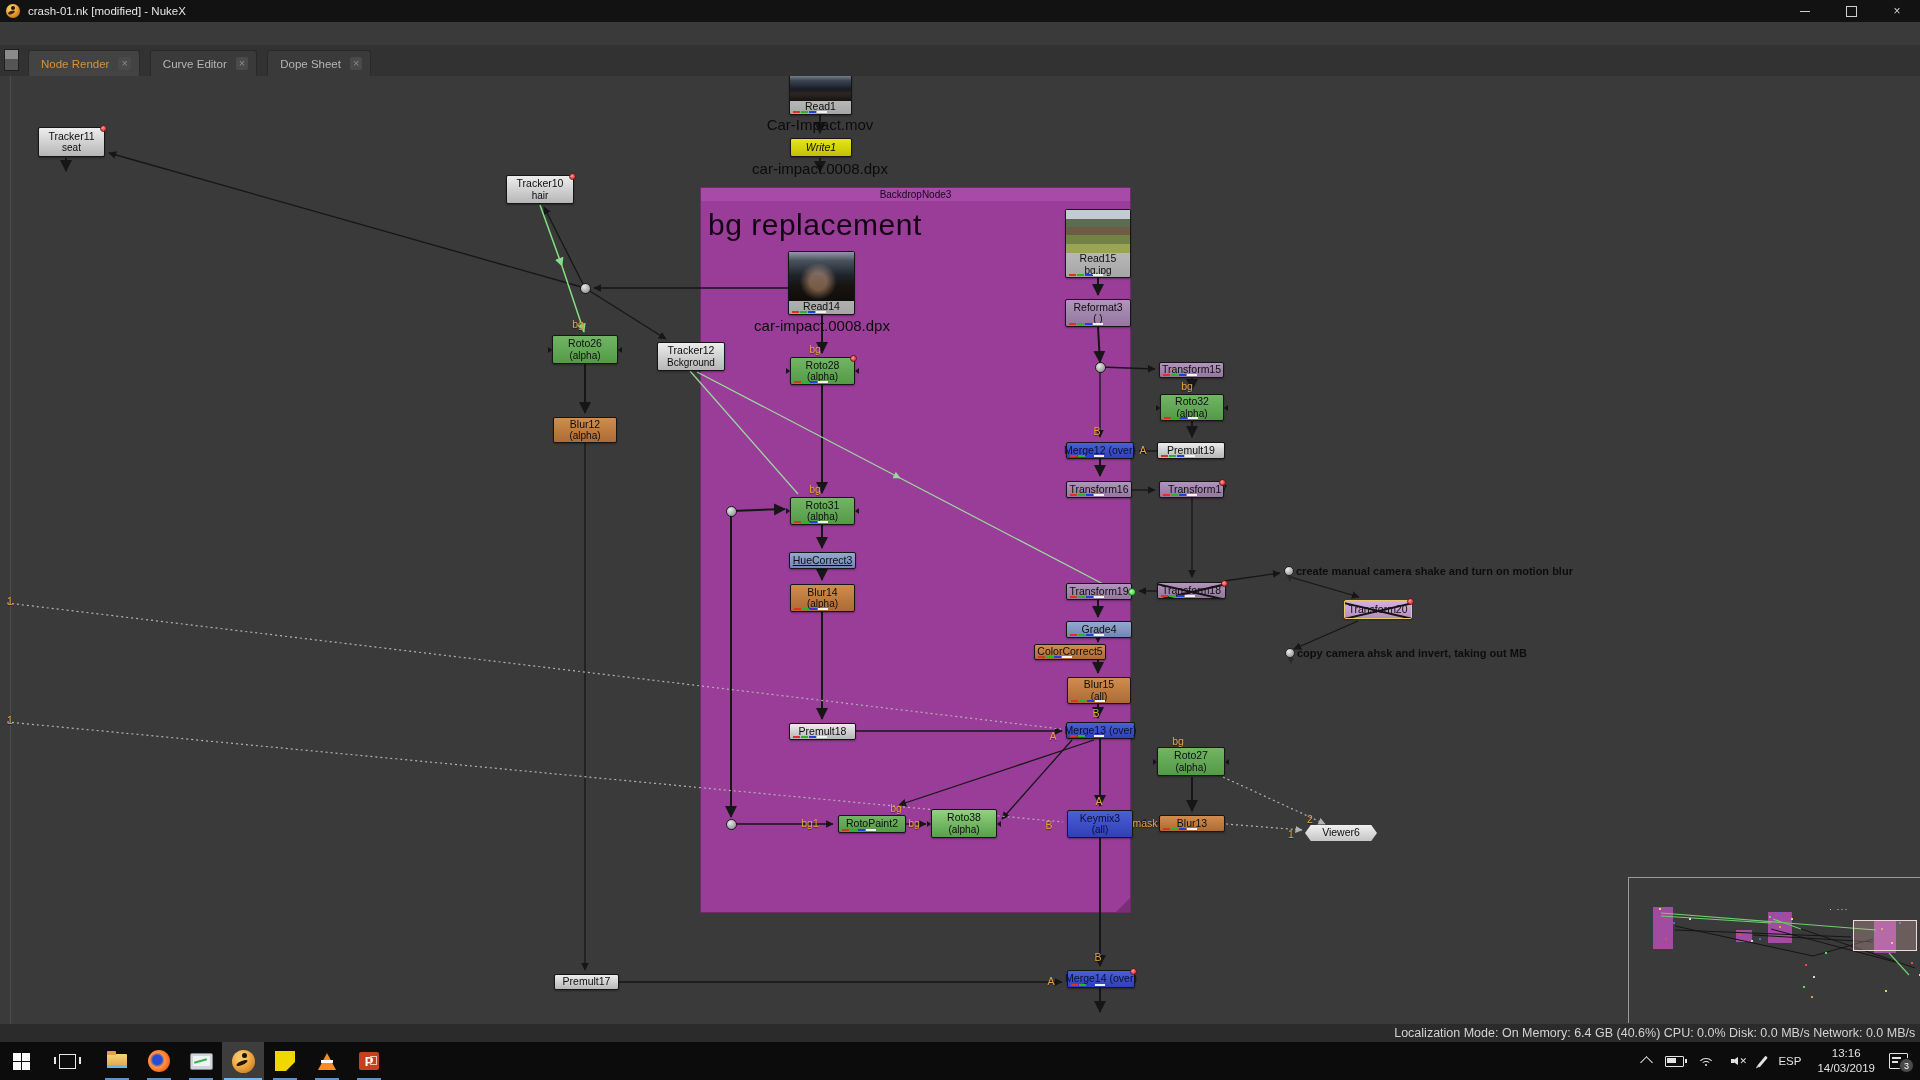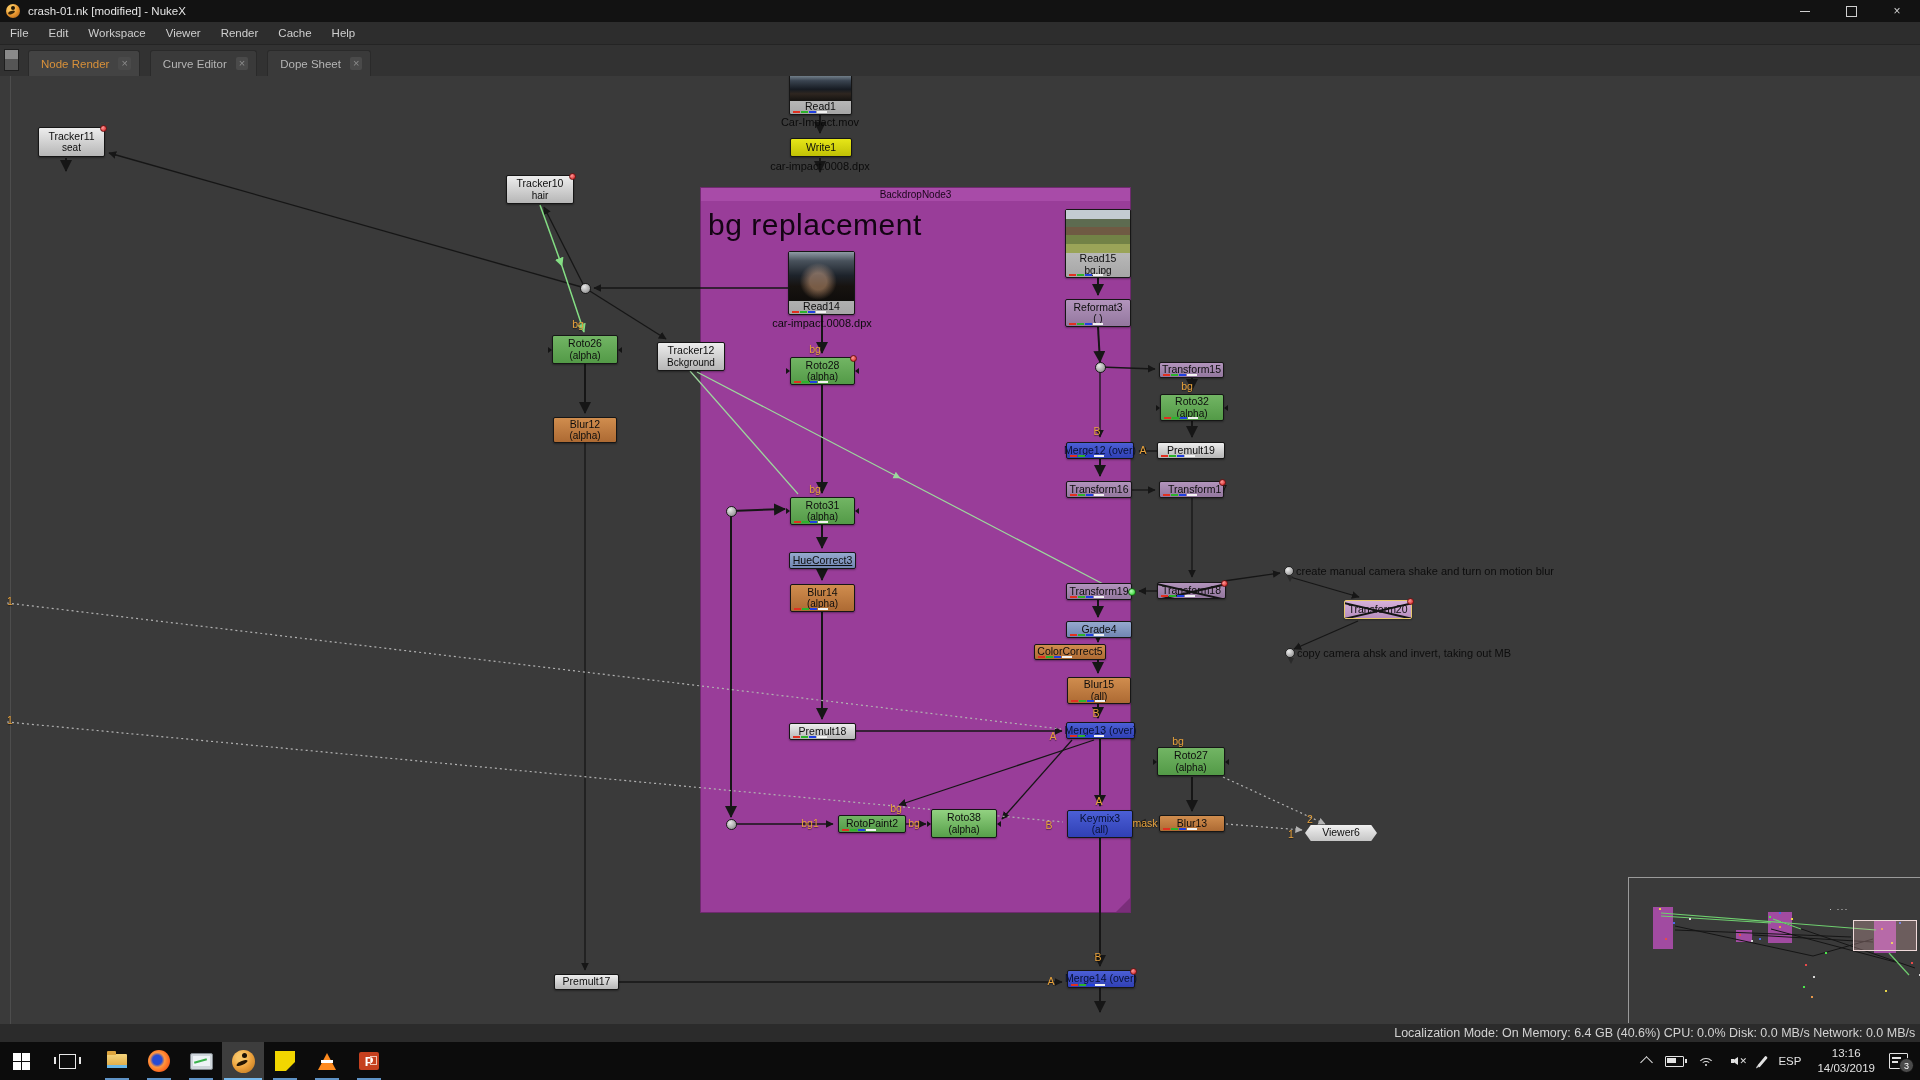--- a/index.html
+++ b/index.html
@@ -46,21 +46,21 @@
     align-items:center;justify-content:center;font-size:10.5px;line-height:1.12;color:#0d0d0d;
     box-shadow:0 1px 2px rgba(0,0,0,.35);text-align:center;}
   .t-gray{background:linear-gradient(#ededed,#b6b6b6);}
   .t-green{background:linear-gradient(#72b564,#539a47);}
   .t-green2{background:linear-gradient(#92d181,#57a04a);}
   .t-orange{background:linear-gradient(#d08d4e,#ad6a33);}
   .t-blue{background:linear-gradient(#4b5fd6,#3040b5);color:#071033;}
   .t-steel{background:linear-gradient(#95a9ce,#7186b2);}
   .t-mauve{background:linear-gradient(#b294bc,#93779e);}
   .t-mauve-sel{background:linear-gradient(#d6b1da,#b78ebe);border:1px solid #e8c86a;}
-  .t-write{background:linear-gradient(#e6e618,#c1c105);}
+  .t-write{background:linear-gradient(#e6e618,#c1c105);font-style:italic;}
   .t-read{background:linear-gradient(#d8d8d8,#a6a6a6);padding:0;justify-content:flex-start;}
   .t-viewer{background:linear-gradient(#f0f0f0,#c5c5c5);clip-path:polygon(8% 0,92% 0,100% 50%,92% 100%,8% 100%,0 50%);border:none;}
   .node .thumb{width:100%;}
   .node .nm{white-space:nowrap;}
   .node .sub{white-space:nowrap;font-size:10px;}
   .u .nm{text-decoration:underline;}
   .thumb-car{background:linear-gradient(180deg,#7d8b96 0%,#3a4450 22%,#161b22 55%,#2e2620 72%,#141210 100%);}
   .thumb-car2{background:linear-gradient(180deg,#8e9aa4 0%,#49525c 18%,#1d232b 48%,#171310 70%,#0f0d0b 100%),
     radial-gradient(circle at 45% 60%,#6b4f3a 0 18%,transparent 40%);background-blend-mode:screen;}
   .thumb-house{background:linear-gradient(180deg,#c3ccd2 0 22%,#5d6b50 22% 40%,#6f5a43 40% 58%,#728246 58% 78%,#9aa458 78% 100%);}
@@ -79,22 +79,22 @@
   .xm i.a{transform:rotate(13deg);} .xm i.b{transform:rotate(-13deg);}
   .side-tri:before,.side-tri:after{content:"";position:absolute;top:50%;margin-top:-3px;width:0;height:0;
     border-top:3px solid transparent;border-bottom:3px solid transparent;}
   .side-tri:before{left:-5px;border-left:4px solid #141414;}
   .side-tri:after{right:-5px;border-right:4px solid #141414;}
 
   .gdot{position:absolute;width:11px;height:11px;border-radius:50%;z-index:3;
     background:radial-gradient(circle at 35% 30%,#e8e8e8,#9a9a9a 75%);border:1px solid #1a1a1a;}
   .wlabel{position:absolute;z-index:4;font-size:10.5px;color:#e8a23c;transform:translate(-50%,-50%);
     text-shadow:0 1px 1px rgba(0,0,0,.5);white-space:nowrap;}
-  .flabel{position:absolute;z-index:4;font-size:11px;color:#0b0b0b;transform:translate(-50%,0);white-space:nowrap;}
-  .note{position:absolute;z-index:4;display:flex;align-items:flex-start;}
+  .flabel{position:absolute;z-index:4;font-size:15px;color:#0b0b0b;transform:translate(-50%,0);white-space:nowrap;}
+  .note{position:absolute;z-index:4;display:flex;align-items:flex-start;font-weight:bold;}
   .note .pin{width:10px;height:10px;border-radius:50%;background:radial-gradient(circle at 35% 30%,#efefef,#9d9d9d 75%);
     border:1px solid #222;position:relative;flex:none;}
   .note .pin:after{content:"";position:absolute;left:2px;top:9px;width:0;height:0;
     border-left:3px solid transparent;border-right:3px solid transparent;border-top:6px solid #2a2a2a;}
   .note .ntext{font-size:11px;color:#0d0d0d;margin:-1px 0 0 2px;white-space:nowrap;}
 
   
   #minimap{position:absolute;z-index:6;border-left:1px solid #9a9a9a;border-top:1px solid #9a9a9a;background:#3a3a3a;}
   #minimap .mrect{position:absolute;background:#a14ba1;}
   #minimap .mview{position:absolute;border:1px solid #efdada;background:rgba(240,185,185,.28);}
@@ -616,29 +616,20 @@
       <div class="winbtn">
           <span class="bar"></span>
         </div>
       <div class="winbtn">
           <span class="sq"></span>
         </div>
       <div class="winbtn">×</div>
     </div>
   </div>
 
-  <div id="menubar">
-    <span>File</span>
-    <span>Edit</span>
-    <span>Workspace</span>
-    <span>Viewer</span>
-    <span>Render</span>
-    <span>Cache</span>
-    <span>Help</span>
-  </div>
 
   <div id="tabbar">
     <div id="pane-icon"></div>
     <div class="tab active">
       <span>Node Render</span>
       <span class="x">×</span>
     </div>
     <div class="tab">
       <span>Curve Editor</span>
       <span class="x">×</span>

